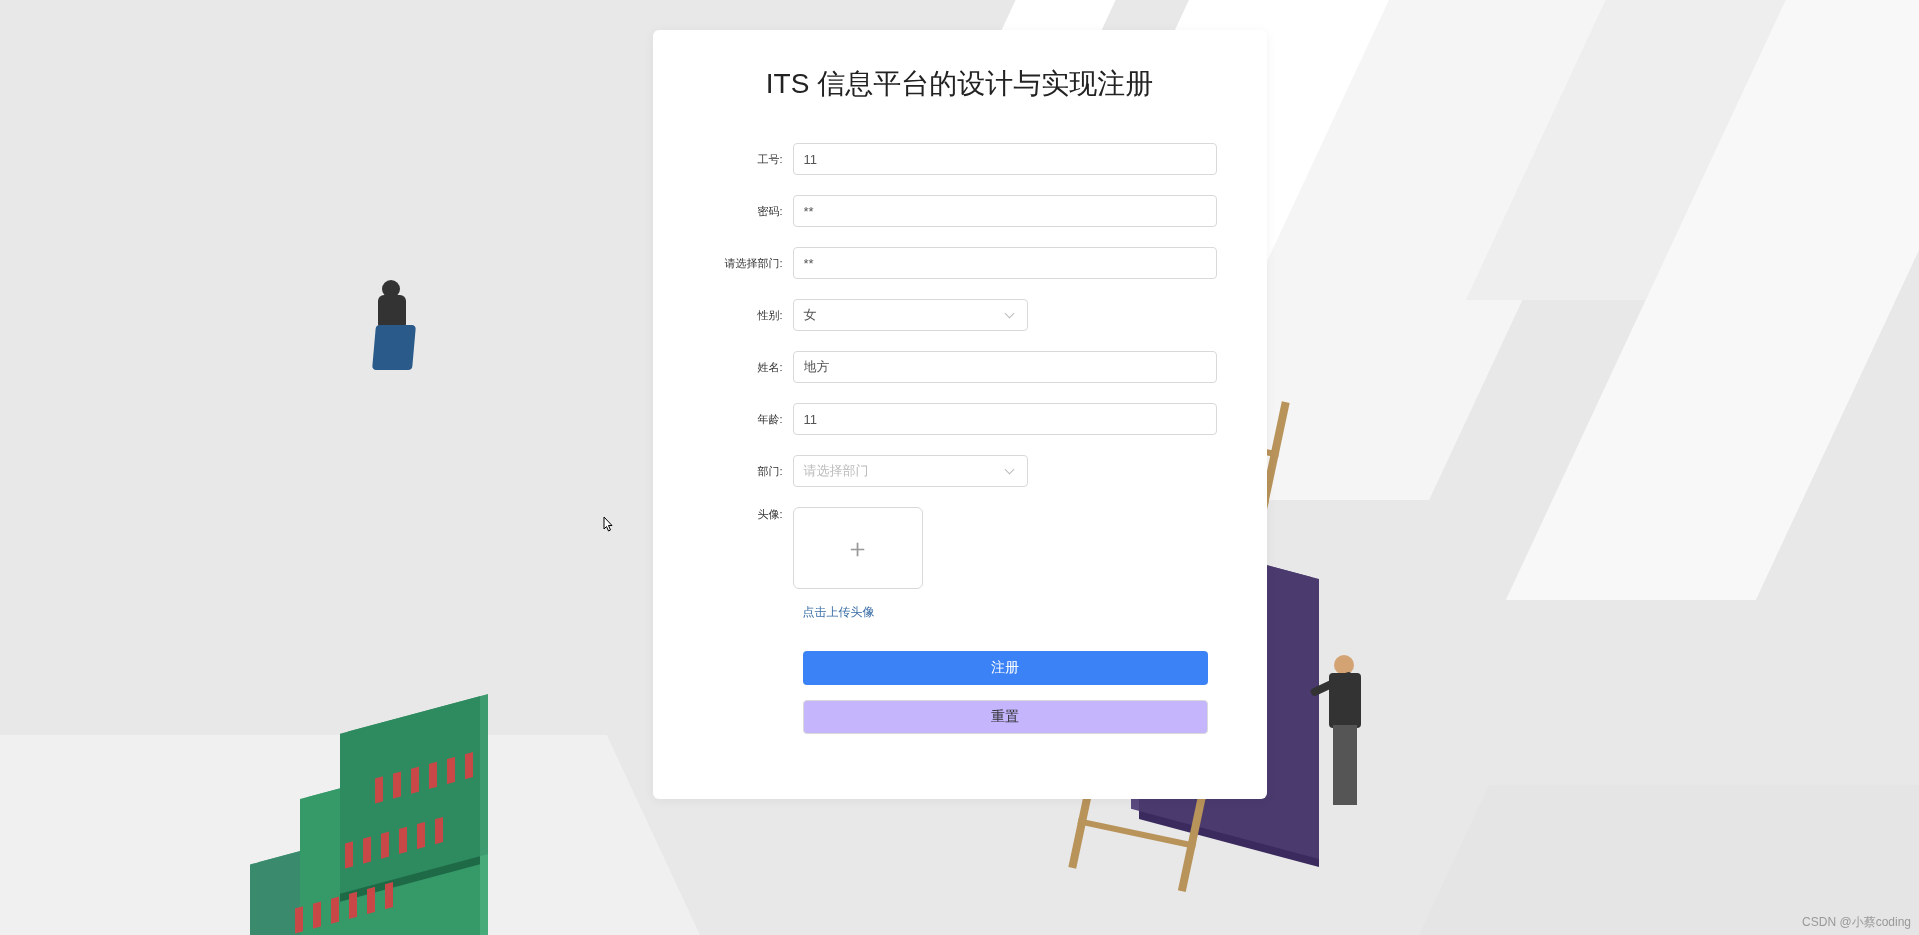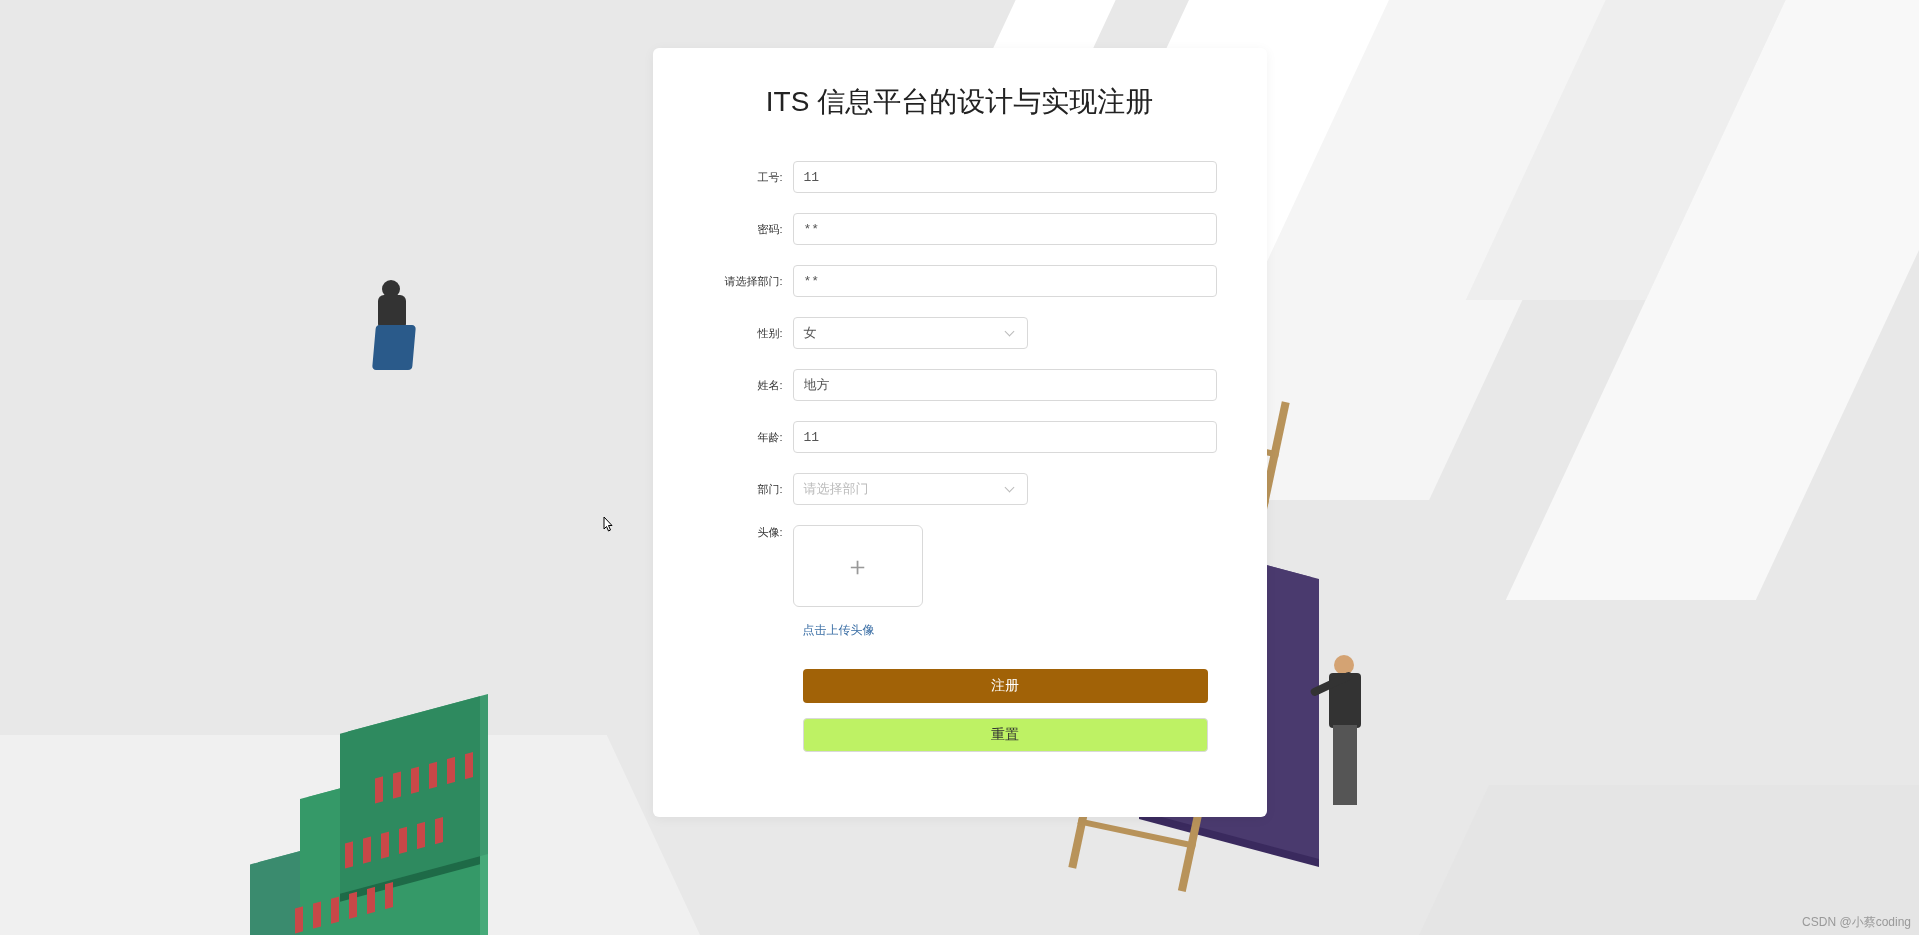--- a/index.html
+++ b/index.html
@@ -156,21 +156,21 @@
     .ps-head { width: 20px; height: 20px; background: #d4a373; border-radius: 50%; position: absolute; left: 25px; top: 0; }
     .ps-body { width: 32px; height: 55px; background: #333; position: absolute; left: 20px; top: 18px; border-radius: 4px; }
     .ps-arm { width: 45px; height: 8px; background: #333; position: absolute; left: 0px; top: 25px; transform: rotate(-25deg); border-radius: 4px; }
     .ps-legs { width: 24px; height: 80px; background: #555; position: absolute; left: 24px; top: 70px; }
     
     
     .form-card {
       position: absolute;
       left: 50%;
       transform: translateX(-50%);
-      top: 48px;
+      top: 30px;
       width: 614px;
       background: #ffffff;
       border-radius: 6px;
       box-shadow: 0 2px 12px rgba(0,0,0,0.05);
       padding: 35px 50px 50px 50px;
     }
     
     .form-title {
       font-size: 28px;
       font-weight: 400;
@@ -196,21 +196,21 @@
     
     .form-input {
       flex: 1;
       height: 32px;
       border: 1px solid #d9d9d9;
       border-radius: 4px;
       padding: 0 10px;
       font-size: 13px;
       color: #555;
       outline: none;
-      font-family: Liberation Mono, monospace;
+      font-family: Liberation Sans, sans-serif;
     }
     
     .form-input::placeholder {
       color: #bbb;
     }
     
     .form-select {
       flex: 1;
       max-width: 235px;
       height: 32px;
@@ -295,26 +295,26 @@
       font-size: 14px;
       cursor: pointer;
       display: flex;
       align-items: center;
       justify-content: center;
       border: none;
       font-family: inherit;
     }
     
     .btn-primary {
-      background: #a16207;
+      background: #3b82f6;
       color: #fff;
     }
     
     .btn-secondary {
-      background: #bef264;
+      background: #c4b5fd;
       color: #333;
       border: 1px solid #d9d9d9;
     }
     
     .cursor-pointer {
       position: absolute;
       left: 599px;
       top: 515px;
       width: 16px;
       height: 20px;

